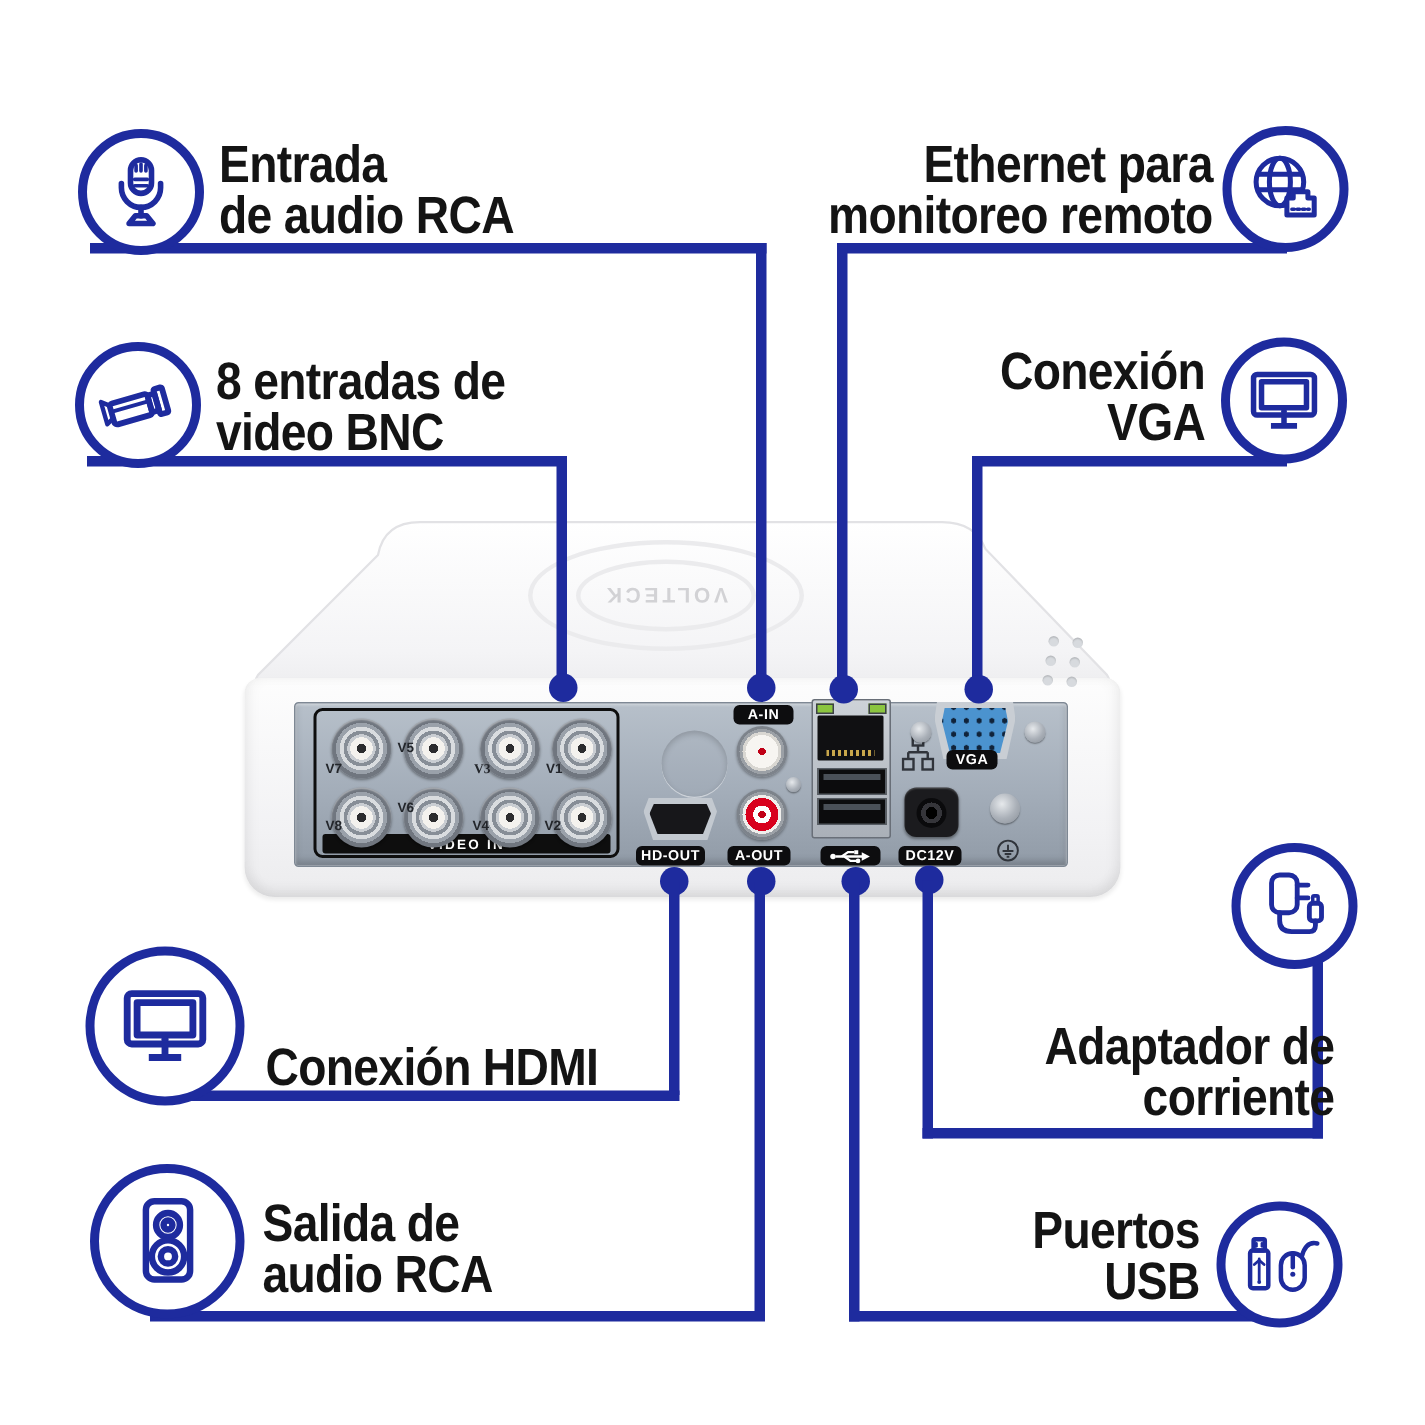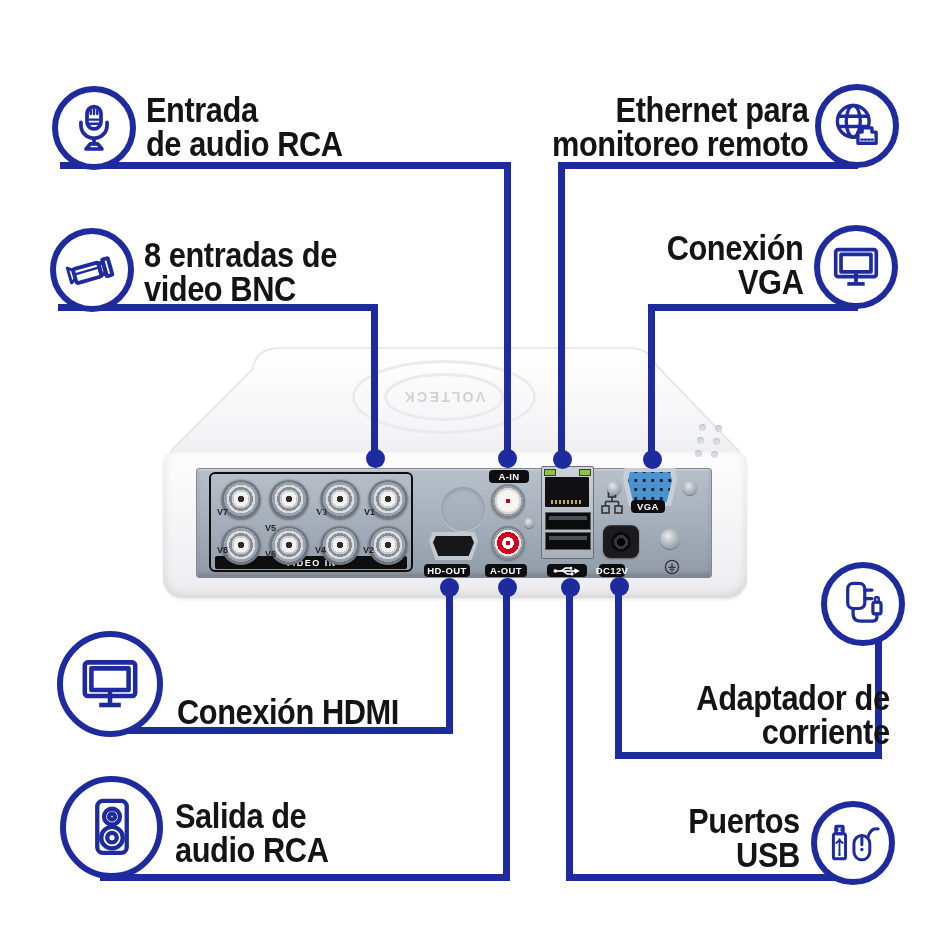--- a/index.html
+++ b/index.html
@@ -124,25 +124,25 @@
     </div>
     <div class="bnc" style="left:24px;top:10px;"></div>
     <div class="bnc" style="left:72px;top:10px;"></div>
     <div class="bnc" style="left:123px;top:10px;"></div>
     <div class="bnc" style="left:171px;top:10px;"></div>
     <div class="bnc" style="left:24px;top:56px;"></div>
     <div class="bnc" style="left:72px;top:56px;"></div>
     <div class="bnc" style="left:123px;top:56px;"></div>
     <div class="bnc" style="left:171px;top:56px;"></div>
     <span class="vlabel" style="left:20px;top:38px;">V7</span>
-    <span class="vlabel" style="left:68px;top:54px;">V5</span>
+    <span class="vlabel" style="left:68px;top:24px;">V5</span>
     <span class="vlabel" style="left:119px;top:38px;font-family:Liberation Serif, serif;">V3</span>
     <span class="vlabel" style="left:167px;top:38px;">V1</span>
     <span class="vlabel" style="left:20px;top:76px;">V8</span>
-    <span class="vlabel" style="left:68px;top:80px;">V6</span>
+    <span class="vlabel" style="left:68px;top:64px;">V6</span>
     <span class="vlabel" style="left:118px;top:76px;">V4</span>
     <span class="vlabel" style="left:166px;top:76px;">V2</span>
 
     <div class="recess"></div>
 
     <div class="hdmi">
         <div class="hdmi-in"></div>
       </div>
     <div class="pill" style="left:227px;top:95px;width:46px;">HD-OUT</div>
 
@@ -192,21 +192,21 @@
     <div class="screw" style="left:410px;top:12px;width:14px;height:14px;"></div>
     <div class="vga-outer">
         <div class="vga-blue"></div>
       </div>
     <div class="screw" style="left:486px;top:12px;width:14px;height:14px;"></div>
     <div class="pill" style="left:434px;top:31px;width:34px;">VGA</div>
 
     <div class="dcjack">
         <div class="dcjack-hole"></div>
       </div>
-    <div class="pill" style="left:402px;top:95px;width:26px;">DC12V</div>
+    <div class="pill" style="left:402px;top:95px;width:42px;">DC12V</div>
 
     <div class="screw" style="left:463px;top:60px;width:20px;height:20px;"></div>
     <svg class="gsym" width="16" height="16" viewBox="0 0 16 16">
       <g fill="none" stroke="#30343b" stroke-width="1.3">
         <circle cx="8" cy="8" r="6.6"></circle>
         <line x1="8" y1="4.2" x2="8" y2="8.3"></line>
         <line x1="4.4" y1="8.3" x2="11.6" y2="8.3"></line>
         <line x1="5.8" y1="10.3" x2="10.2" y2="10.3"></line>
         <line x1="7.1" y1="12.2" x2="8.9" y2="12.2"></line>
       </g>

